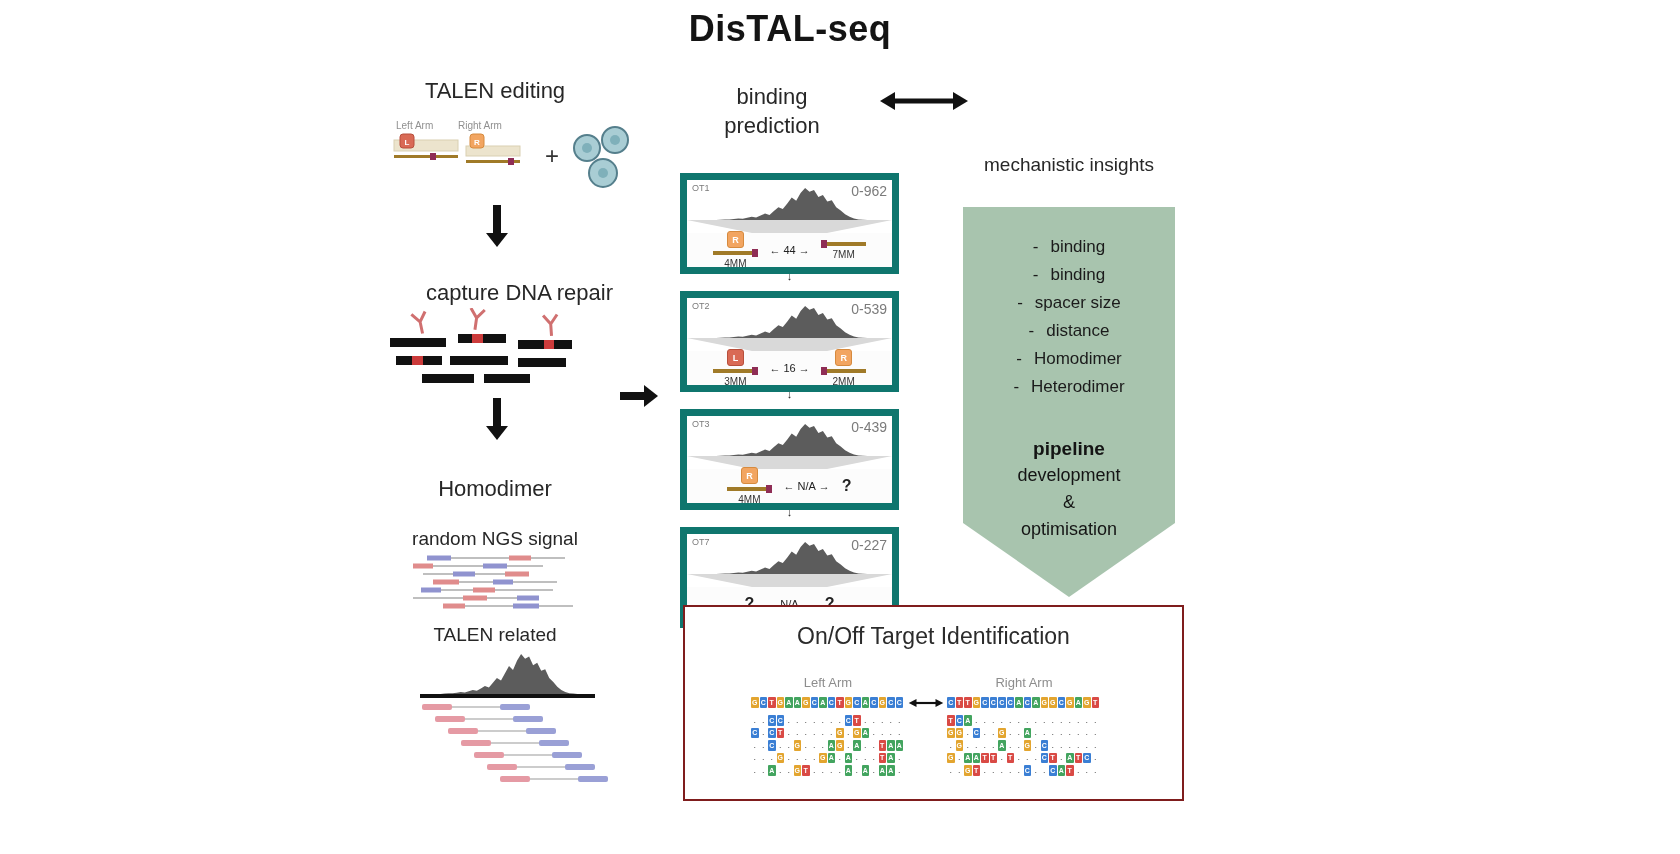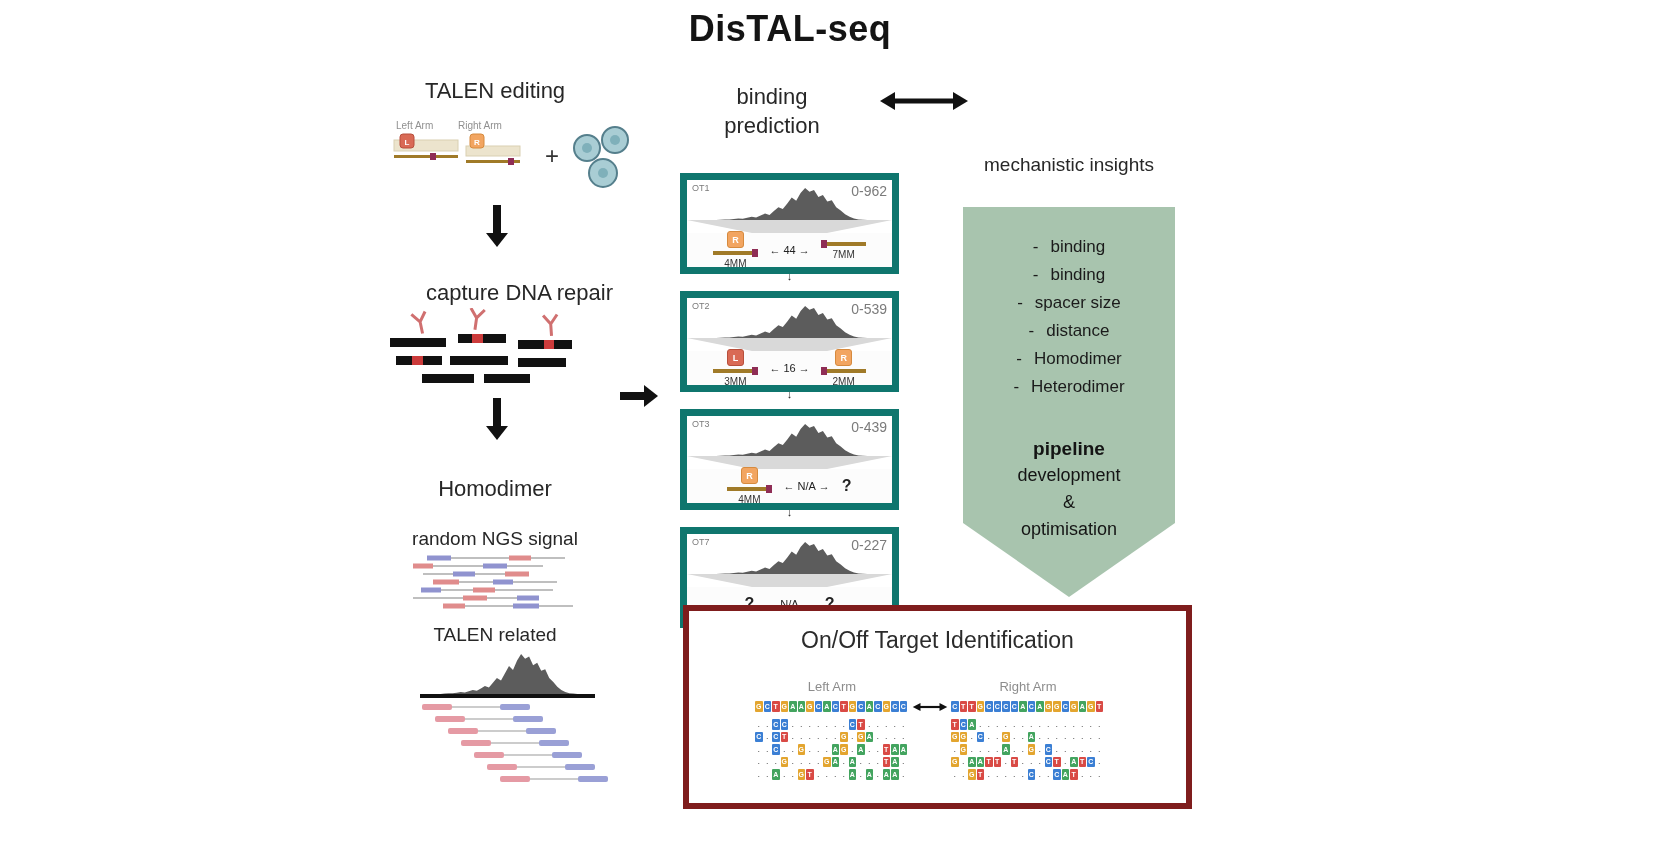--- a/index.html
+++ b/index.html
@@ -45,21 +45,21 @@
 
   
   #banner{position:absolute;left:963px;top:207px;width:212px;height:390px;background:#a8c4ae;
           clip-path:polygon(0 0,100% 0,100% 81%,50% 100%,0 81%);}
   #insights-list{position:absolute;left:0;top:26px;width:100%;}
   .insight-item{font-size:17px;color:#1b1b1b;height:28px;display:flex;align-items:center;justify-content:center;gap:12px;}
   #pipeline{position:absolute;left:0;top:228px;width:100%;text-align:center;font-size:18px;line-height:27px;color:#141414;}
   #pipeline .bold{font-weight:bold;font-size:19px;}
 
   
-  #ontarget{position:absolute;left:683px;top:605px;width:497px;height:192px;border:6px solid #7f1d1d;background:#fff;}
+  #ontarget{position:absolute;left:683px;top:605px;width:497px;height:192px;border:2px solid #7f1d1d;background:#fff;}
   .seq-row{display:flex;gap:1px;margin-bottom:2px;}
   .seq-cell{width:7.5px;height:10.5px;border-radius:1px;color:#fff;font-size:7px;font-weight:bold;
             display:flex;align-items:center;justify-content:center;}
   .seq-dot{width:7.5px;height:10.5px;color:#555;font-size:9px;display:flex;align-items:flex-end;justify-content:center;line-height:7px;}
 </style>
 </head>
 <body>
 
 <div id="canvas">
 

